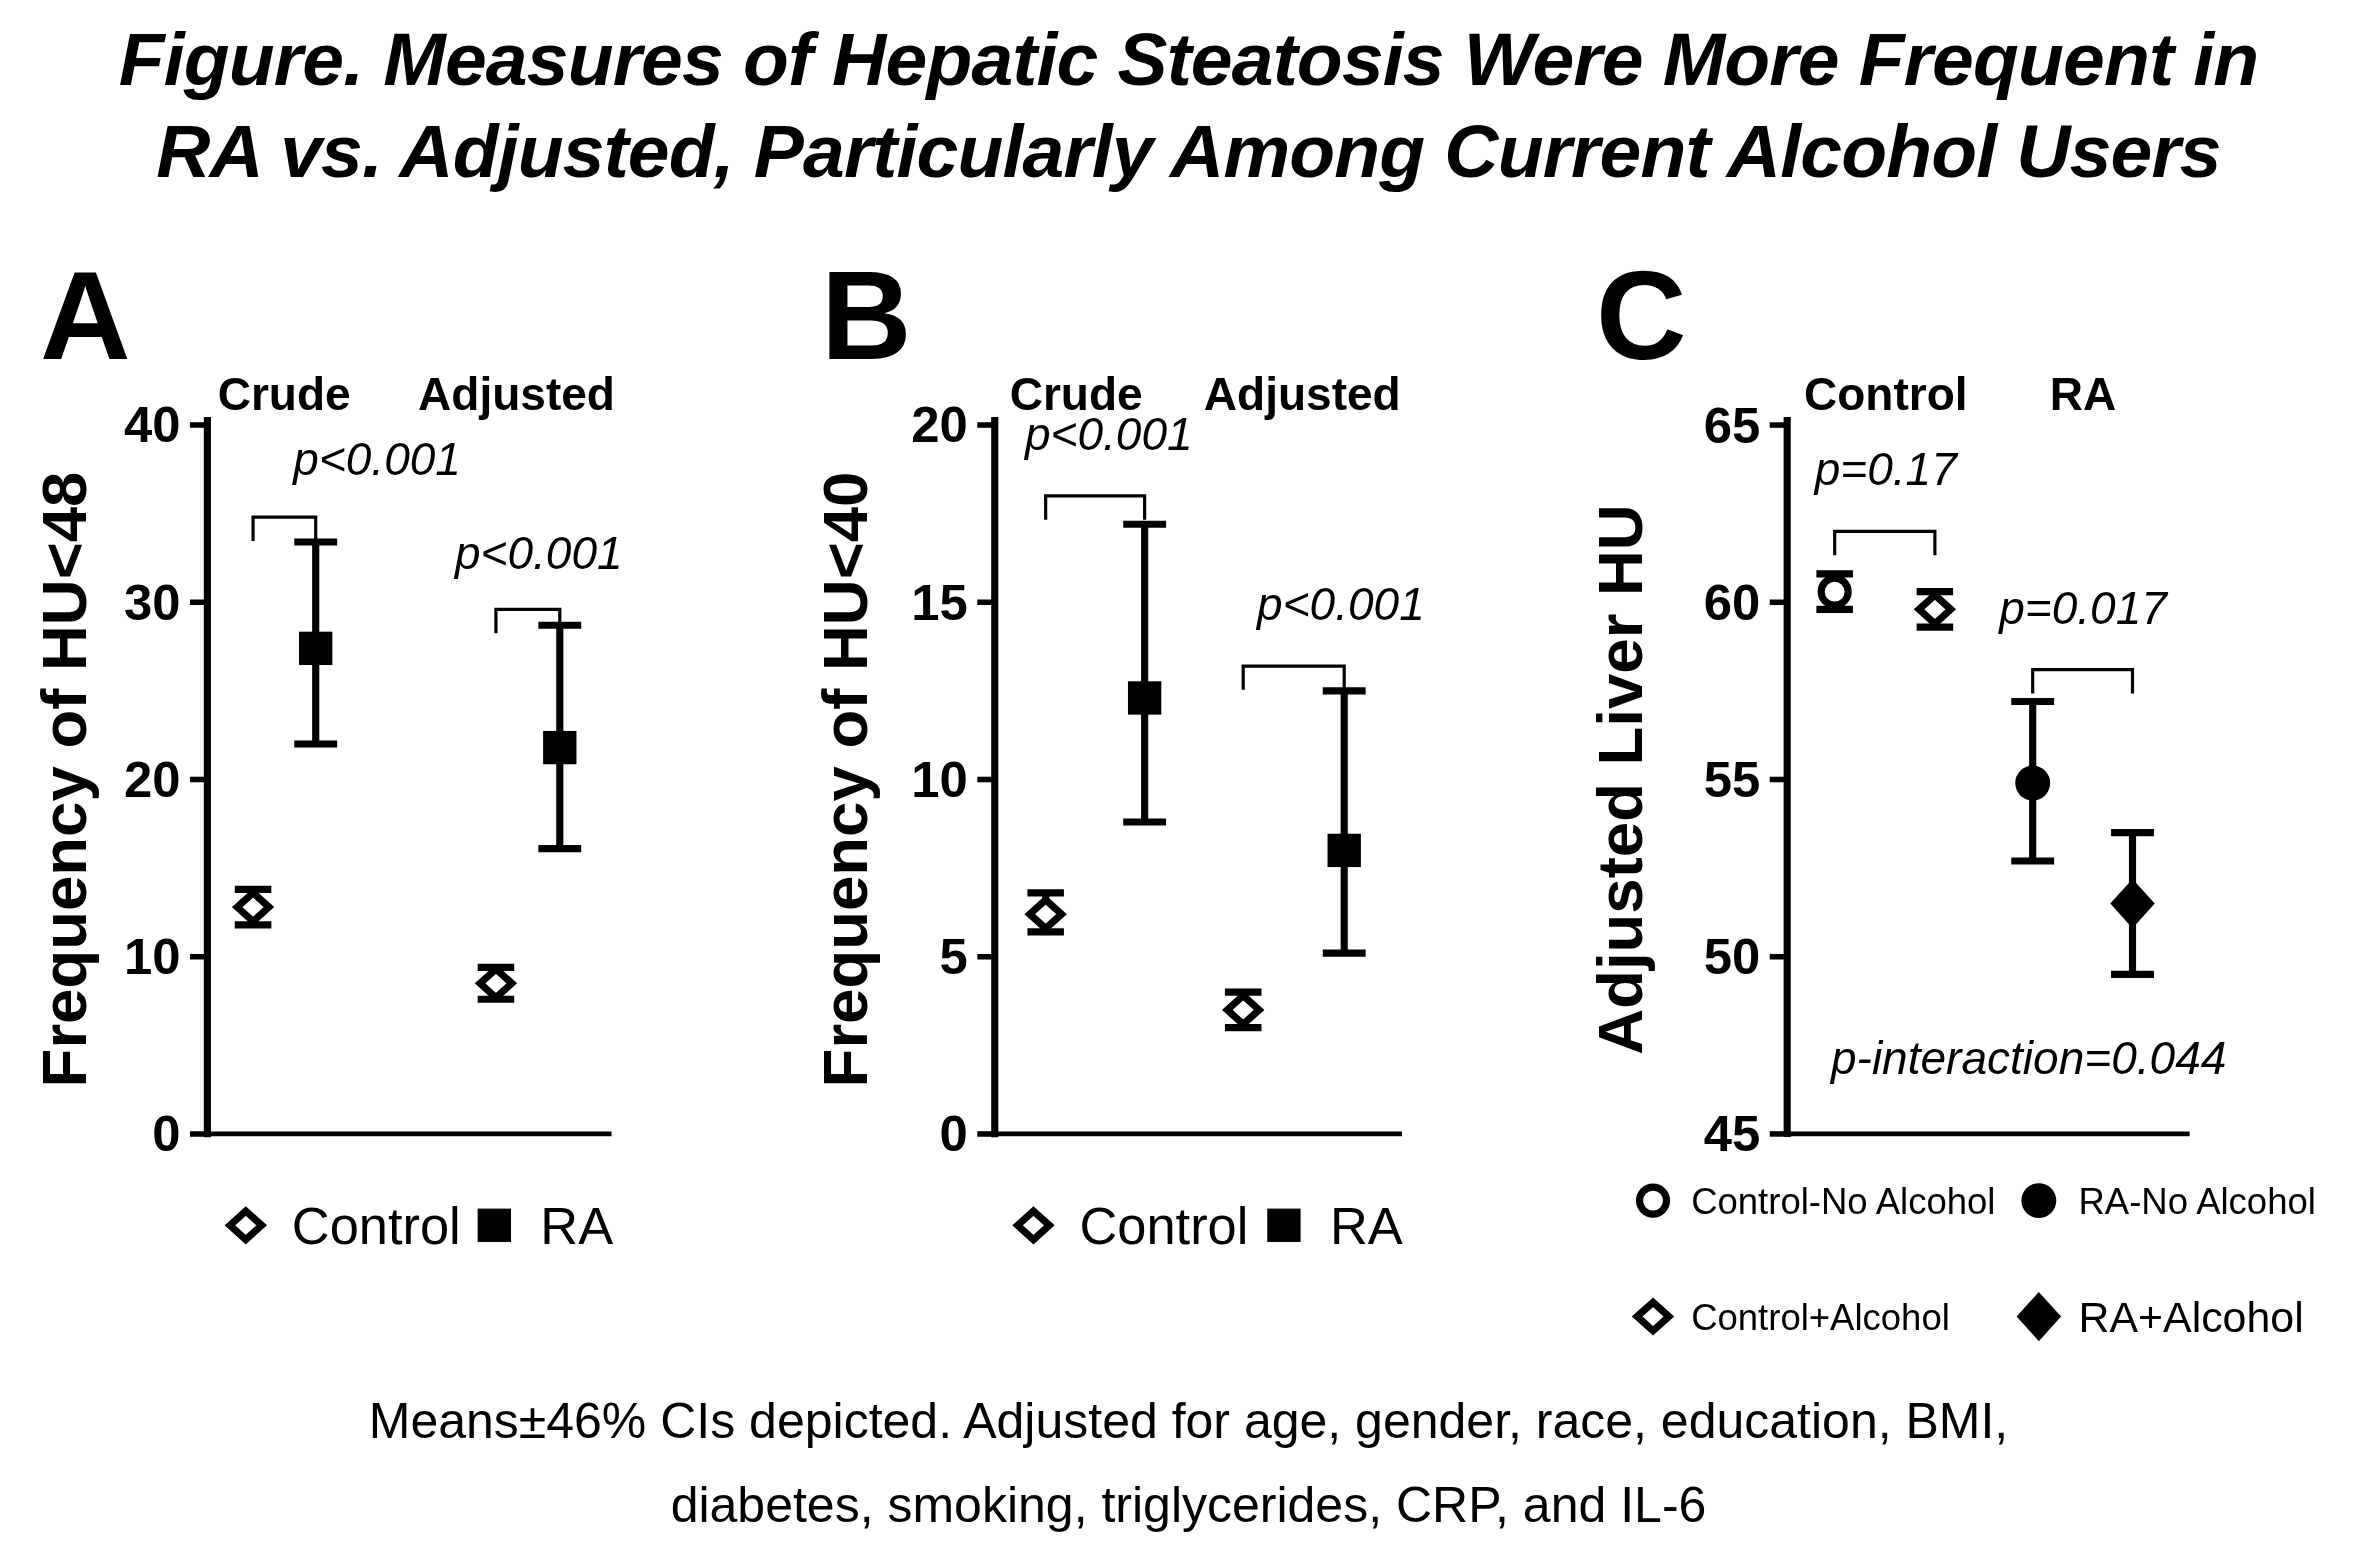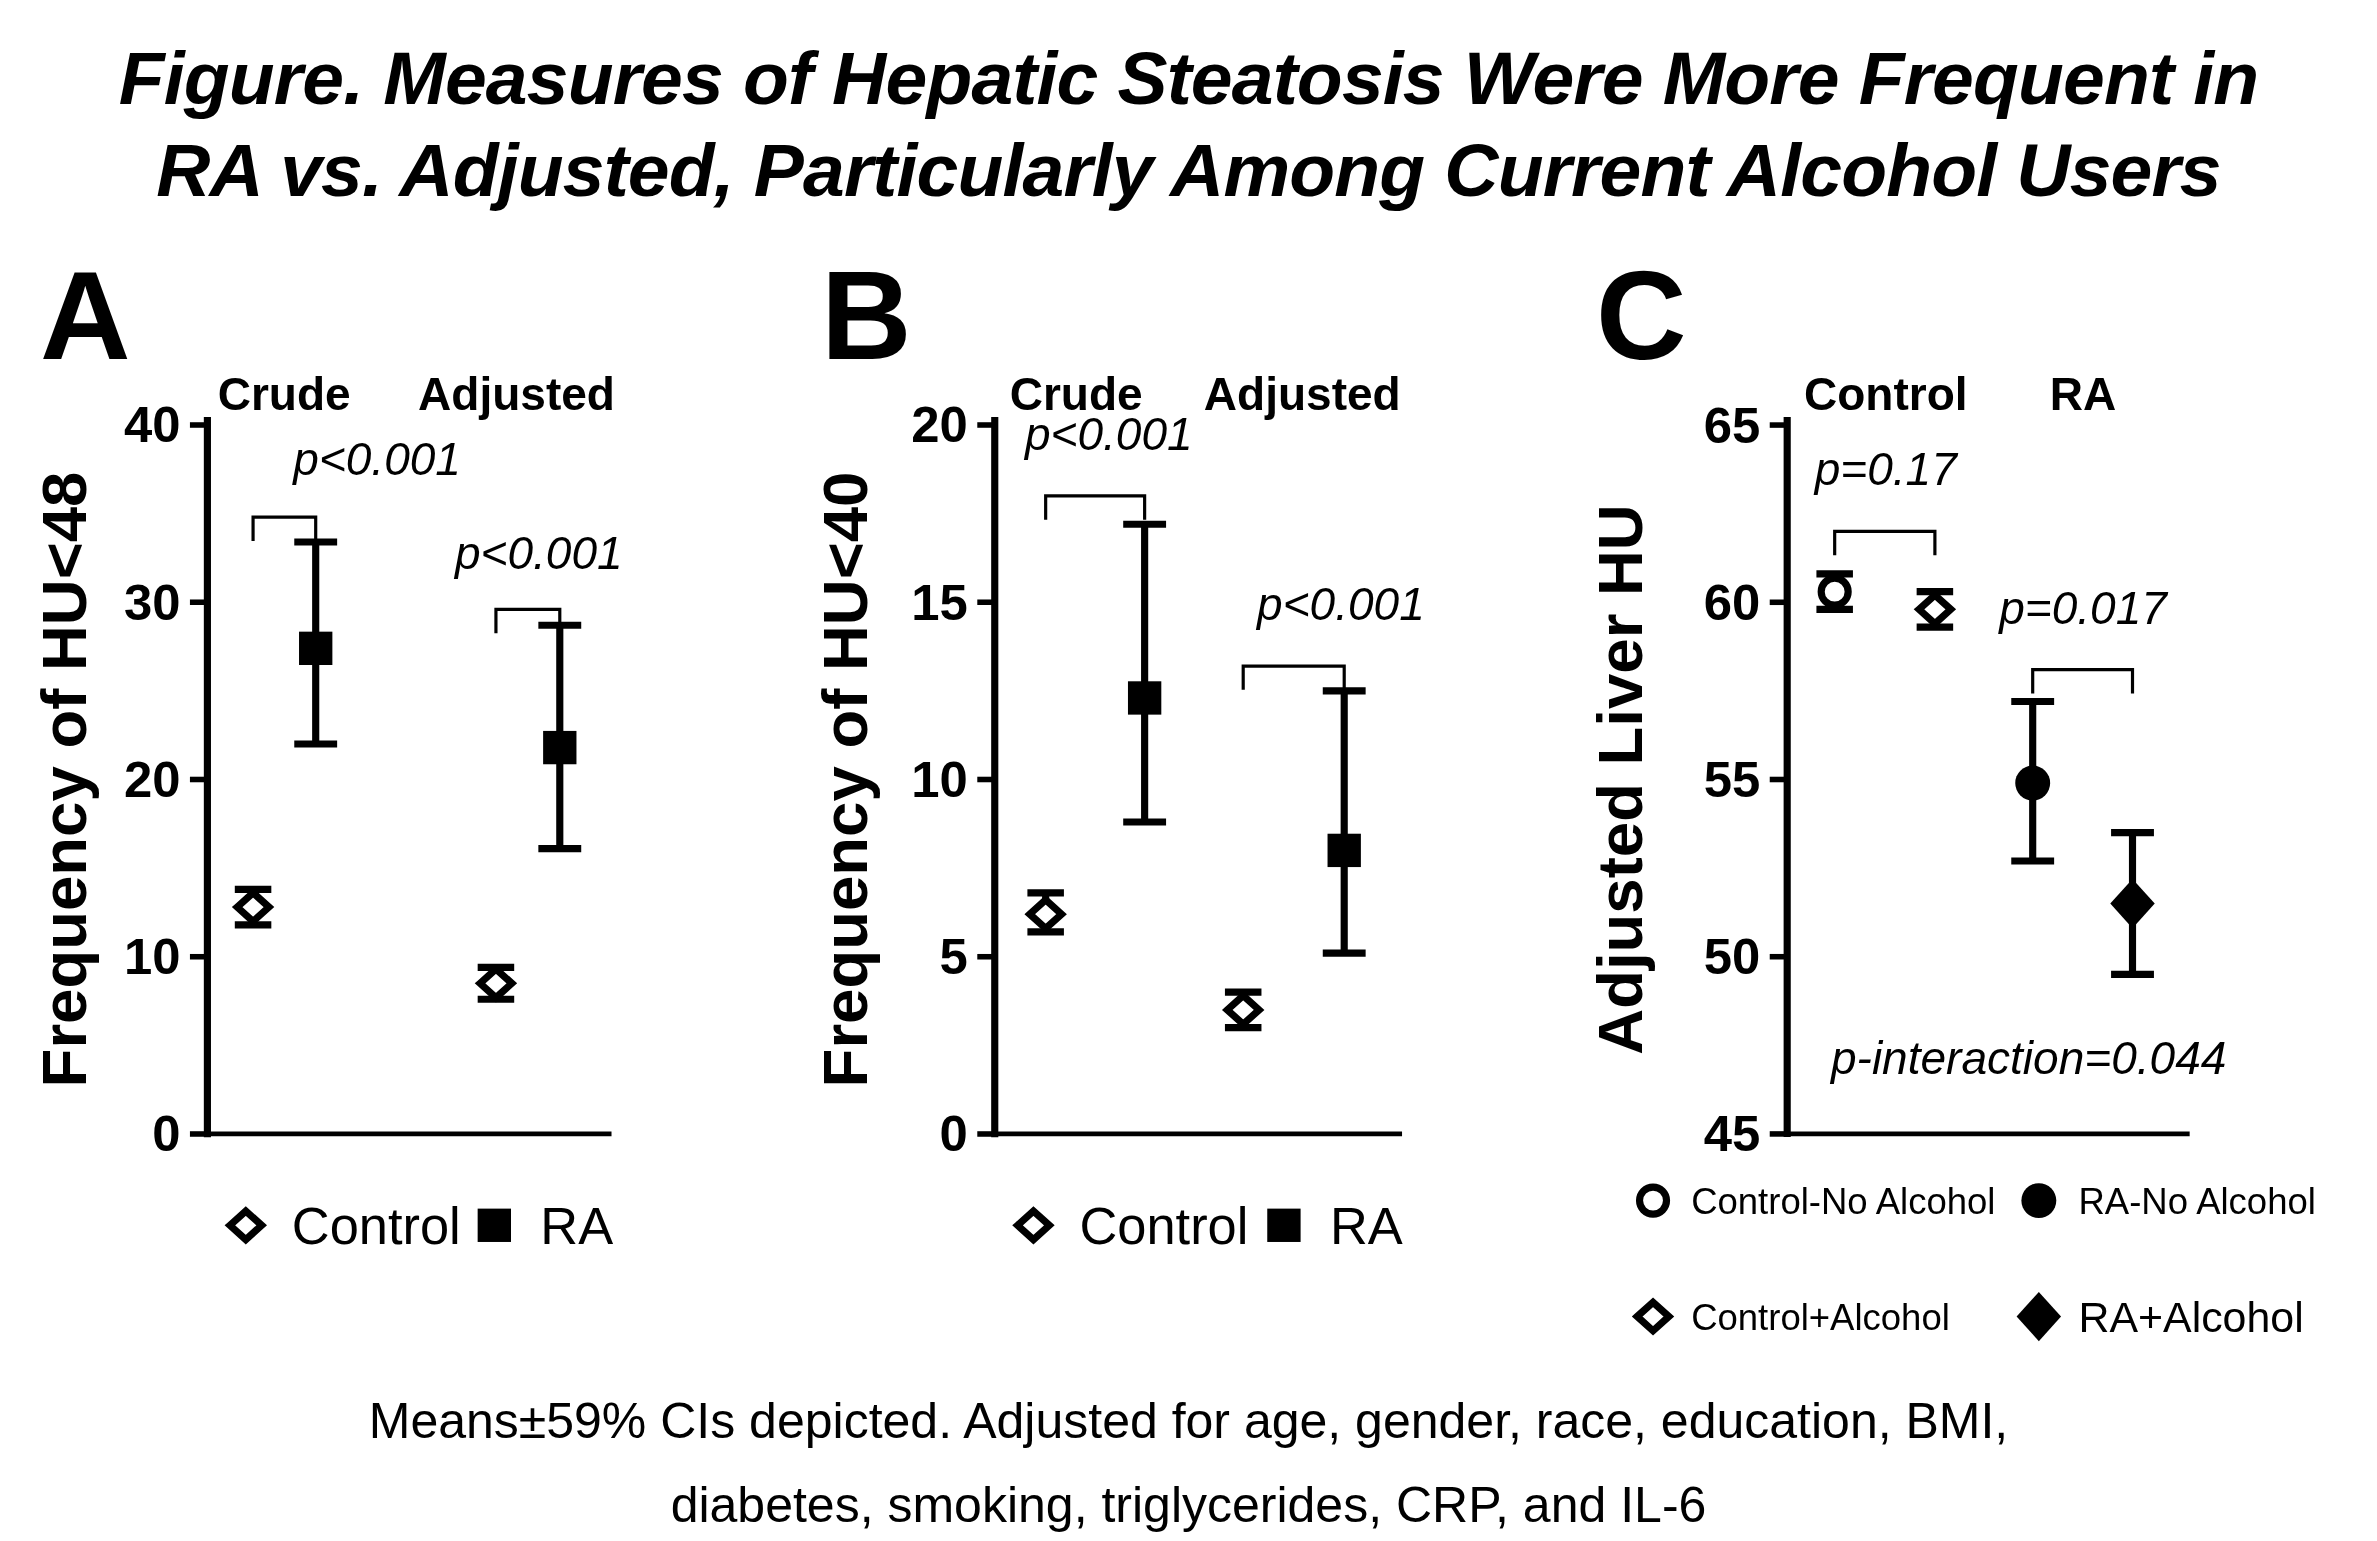--- a/index.html
+++ b/index.html
@@ -2,21 +2,21 @@
 <html style="font-size:12.7px"><head>
 <meta charset="utf-8">
 <style>
   html,body{margin:0;padding:0}
   body{
     width:2377px;height:1541px;position:relative;overflow:hidden;
     background:#ffffff;color:#000000;
     font-family:"Liberation Sans", sans-serif;
   }
   .title{
-    position:absolute;top:32px;left:0;width:100%;
+    position:absolute;top:13px;left:0;width:100%;
     text-align:center;font-weight:700;font-style:italic;
     font-size:75px;line-height:92px;letter-spacing:-0.8px;
     white-space:nowrap;
   }
   .caption{
     position:absolute;top:1379px;left:0;width:100%;
     text-align:center;font-size:50px;line-height:84px;
   }
   svg.panel{position:absolute;top:254px;overflow:visible}
   #panel-0{left:24px}
@@ -158,16 +158,16 @@
     <text x="140" y="1209" font-size="46" font-weight="400" font-style="normal" text-anchor="start">Control-No Alcohol</text>
     <circle cx="578" cy="1192" r="22" fill="#000000"></circle>
     <text x="628" y="1209" font-size="46" font-weight="400" font-style="normal" text-anchor="start">RA-No Alcohol</text>
     <path d="M 72 1338 L 92 1320 L 112 1338 L 92 1356 Z" fill="#ffffff" stroke="#000000" stroke-width="9"></path>
     <text x="140" y="1355" font-size="46" font-weight="400" font-style="normal" text-anchor="start">Control+Alcohol</text>
     <path d="M 550 1338 L 578 1307 L 606 1338 L 578 1369 Z" fill="#000000"></path>
     <text x="628" y="1357" font-size="54" font-weight="400" font-style="normal" text-anchor="start">RA+Alcohol</text>
   </svg>
 
 <div class="caption">
-  <div>Means±59% CIs depicted. Adjusted for age, gender, race, education, BMI,</div>
+  <div>Means±46% CIs depicted. Adjusted for age, gender, race, education, BMI,</div>
   <div>diabetes, smoking, triglycerides, CRP, and IL-6</div>
 </div>
 
 
 </body></html>

